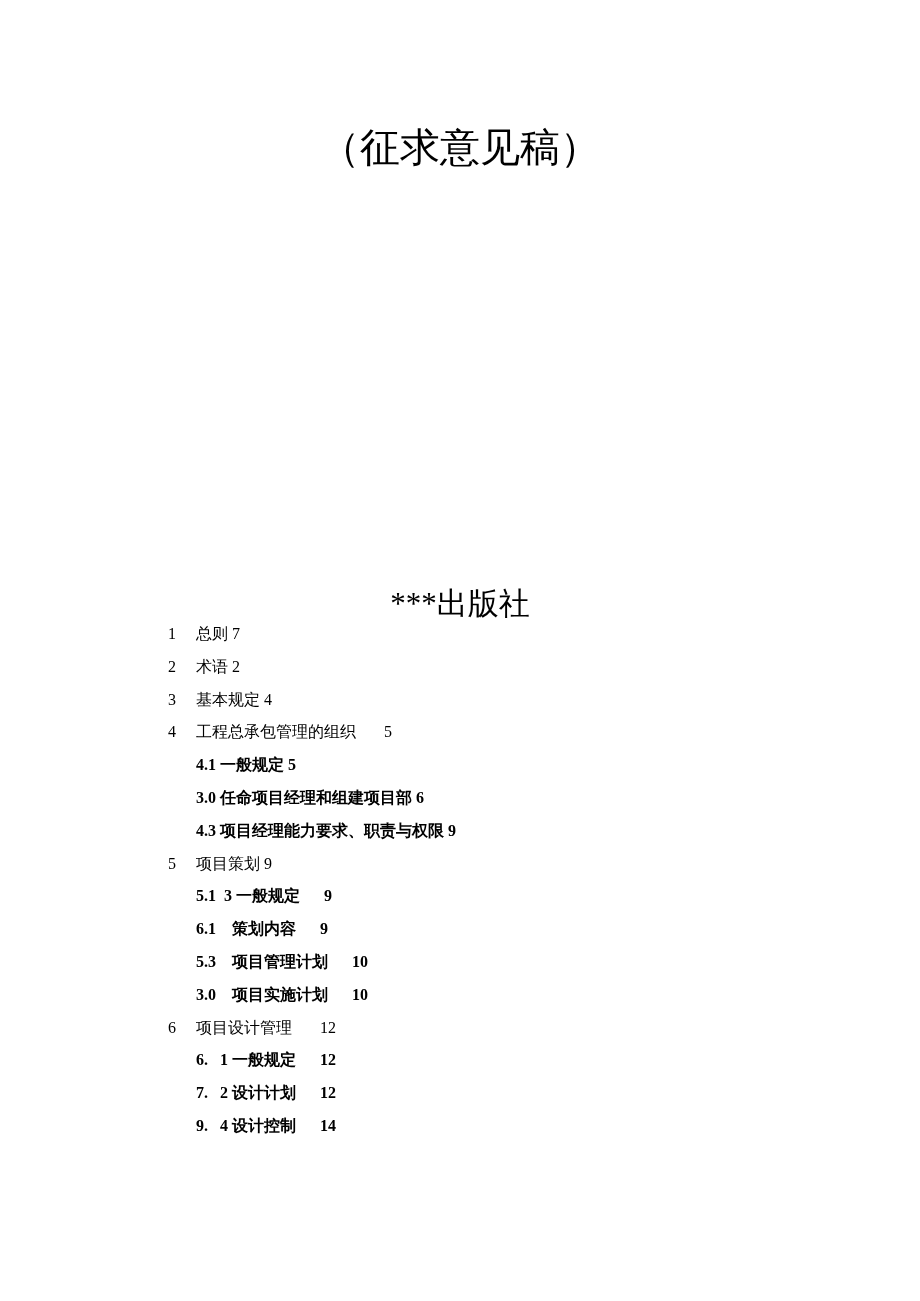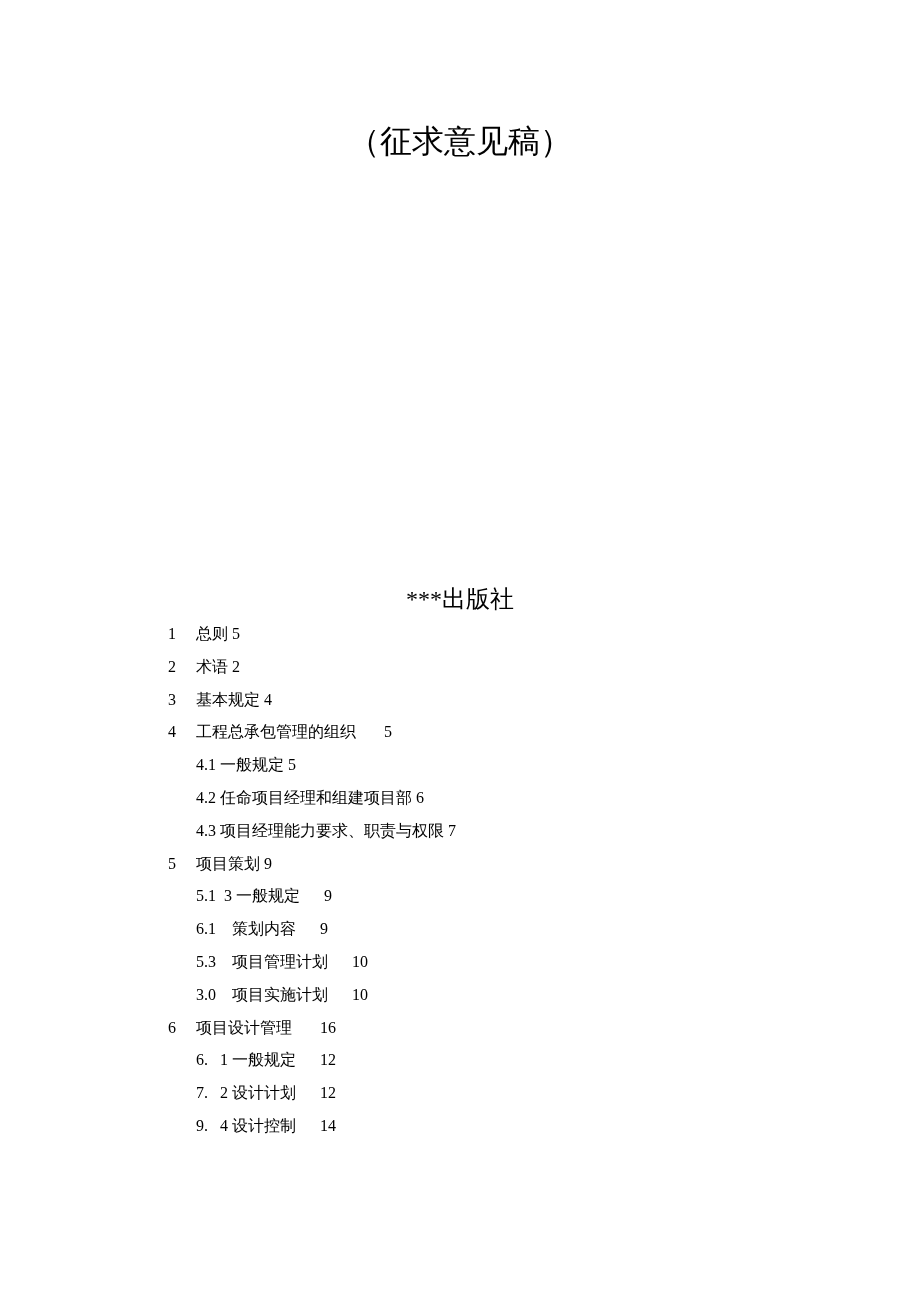--- a/index.html
+++ b/index.html
@@ -14,66 +14,67 @@
       font-family: "SimSun", "宋体", serif;
       color: #000000;
       position: relative;
     }
     .title {
       position: absolute;
       top: 120px;
       left: 0;
       width: 100%;
       text-align: center;
-      font-size: 32px;
+      font-size: 40px;
       font-weight: normal;
     }
     .publisher {
       position: absolute;
       top: 583px;
       left: 0;
       width: 100%;
       text-align: center;
-      font-size: 24px;
+      font-size: 31px;
       font-weight: normal;
     }
     .toc {
       position: absolute;
       top: 618px;
       left: 168px;
       font-size: 16px;
       line-height: 2.05;
     }
     .toc-item {
       display: flex;
       white-space: pre;
     }
     .toc-num {
       display: inline-block;
       width: 28px;
     }
     .sub {
       margin-left: 28px;
+      font-weight: bold;
     }
   </style>
 </head>
 <body>
 
 <div class="title">（征求意见稿）</div>
 <div class="publisher">***出版社</div>
 <div class="toc" id="toc-container">
-    <div class="toc-item"><span class="toc-num">1</span><span>总则 5</span></div>
+    <div class="toc-item"><span class="toc-num">1</span><span>总则 7</span></div>
     <div class="toc-item"><span class="toc-num">2</span><span>术语 2</span></div>
     <div class="toc-item"><span class="toc-num">3</span><span>基本规定 4</span></div>
     <div class="toc-item"><span class="toc-num">4</span><span>工程总承包管理的组织       5</span></div>
     <div class="toc-item sub"><span>4.1 一般规定 5</span></div>
-    <div class="toc-item sub"><span>4.2 任命项目经理和组建项目部 6</span></div>
-    <div class="toc-item sub"><span>4.3 项目经理能力要求、职责与权限 7</span></div>
+    <div class="toc-item sub"><span>3.0 任命项目经理和组建项目部 6</span></div>
+    <div class="toc-item sub"><span>4.3 项目经理能力要求、职责与权限 9</span></div>
     <div class="toc-item"><span class="toc-num">5</span><span>项目策划 9</span></div>
     <div class="toc-item sub"><span>5.1  3 一般规定      9</span></div>
     <div class="toc-item sub"><span>6.1    策划内容      9</span></div>
     <div class="toc-item sub"><span>5.3    项目管理计划      10</span></div>
     <div class="toc-item sub"><span>3.0    项目实施计划      10</span></div>
-    <div class="toc-item"><span class="toc-num">6</span><span>项目设计管理       16</span></div>
+    <div class="toc-item"><span class="toc-num">6</span><span>项目设计管理       12</span></div>
     <div class="toc-item sub"><span>6.   1 一般规定      12</span></div>
     <div class="toc-item sub"><span>7.   2 设计计划      12</span></div>
     <div class="toc-item sub"><span>9.   4 设计控制      14</span></div>
   </div>
 
 </body></html>

